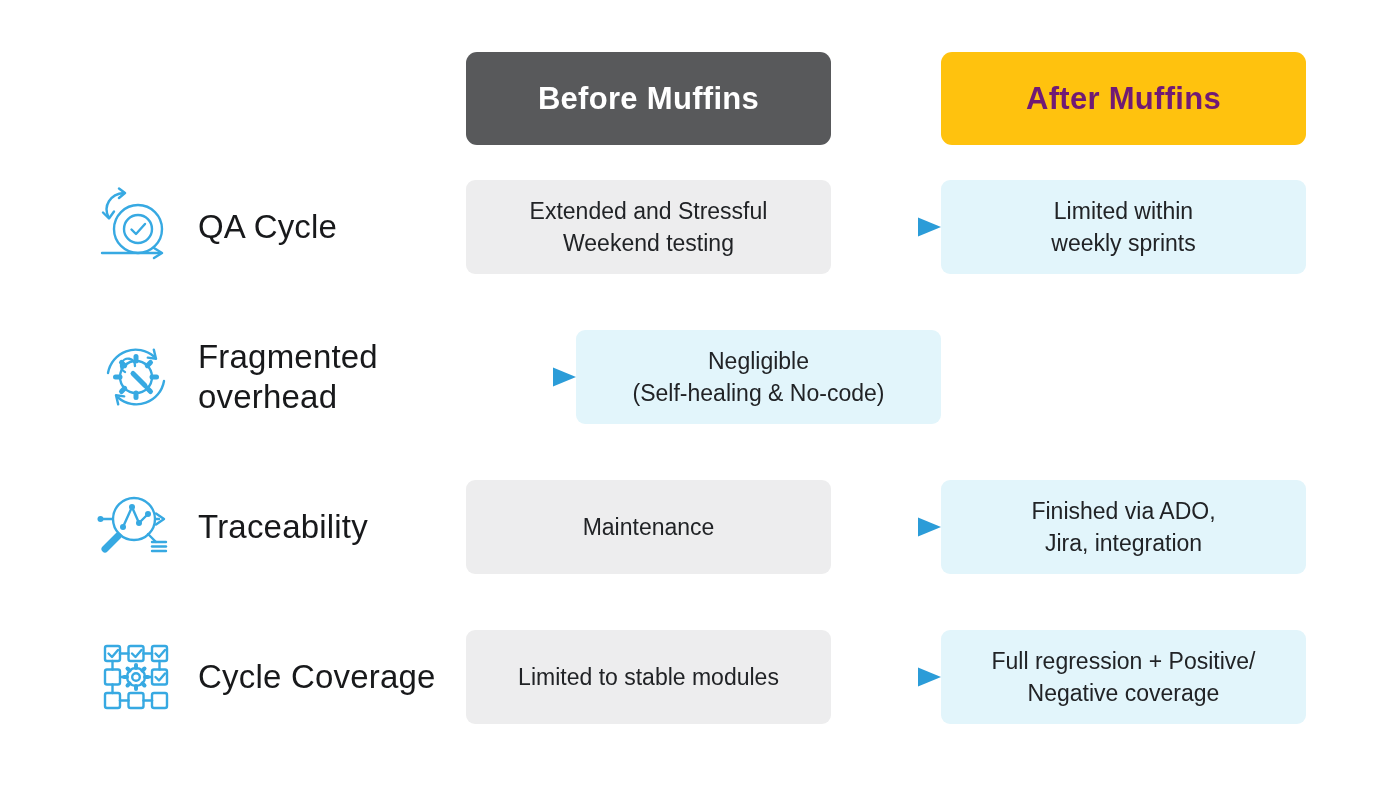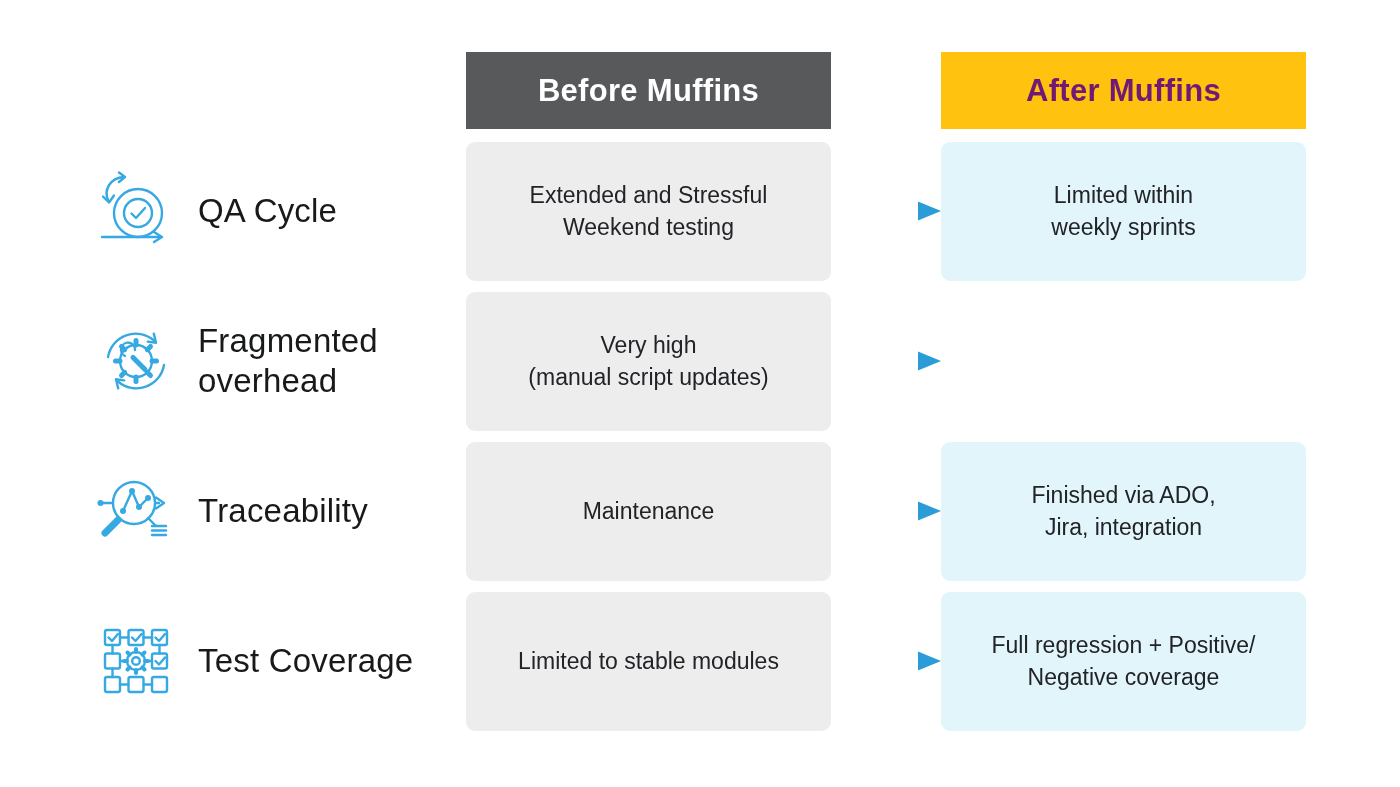--- a/index.html
+++ b/index.html
@@ -17,36 +17,36 @@
   html,body{margin:0;padding:0;}
   body{
     width:1400px;height:787px;background:#FFFFFF;overflow:hidden;
     font-family:"Liberation Sans","DejaVu Sans",sans-serif;
   }
   .canvas{position:relative;width:1400px;height:787px;padding:52px 0 0 96px;}
   .hrow{display:flex;margin-bottom:21px;}
   .label-spacer{width:370px;flex:0 0 370px;}
   .arrow-spacer{width:110px;flex:0 0 110px;}
   .pill{
-    width:365px;flex:0 0 365px;height:77px;border-radius:0;
+    width:365px;flex:0 0 365px;height:93px;border-radius:11px;
     display:flex;align-items:center;justify-content:center;
     font-size:31px;font-weight:600;letter-spacing:.3px;
   }
   .pill.before{background:var(--before-header-bg);color:#FFFFFF;}
   .pill.after{background:var(--after-header-bg);color:#701a75;}
   .drow{display:flex;align-items:center;height:122px;margin-bottom:28px;}
   .label-cell{width:370px;flex:0 0 370px;display:flex;align-items:center;}
   .icon-box{width:88px;flex:0 0 88px;display:flex;align-items:center;justify-content:flex-start;color:var(--icon-blue);}
   .icon-box svg{display:block;}
   .row-label{
     font-size:33px;font-weight:500;color:var(--label-color);
     line-height:1.22;letter-spacing:.2px;padding-left:6px;max-width:276px;margin-left:8px;
   }
   .cell{
-    width:365px;flex:0 0 365px;height:139px;border-radius:9px;
+    width:365px;flex:0 0 365px;height:94px;border-radius:9px;
     display:flex;align-items:center;justify-content:center;text-align:center;
     font-size:23px;color:var(--cell-text);line-height:1.4;white-space:pre-line;
     padding:8px 14px;
   }
   .cell.before{background:var(--before-cell-bg);}
   .cell.after{background:var(--after-cell-bg);}
   .arrow-box{width:110px;flex:0 0 110px;display:flex;align-items:center;justify-content:center;color:var(--arrow-blue);}
   .stop-gray{stop-color:var(--arrow-gray);}
   .stop-blue{stop-color:var(--arrow-blue);}
   .ic{stroke:currentColor;fill:none;stroke-width:2.4;stroke-linecap:round;stroke-linejoin:round;}
@@ -122,28 +122,28 @@
             <line x1="28.7" y1="28.7" x2="25.5" y2="25.5"></line>
             <line x1="40" y1="24" x2="40" y2="19.5"></line>
             <line x1="51.3" y1="28.7" x2="54.5" y2="25.5"></line>
           </g>
           <path d="M29 35 a7 7 0 1 1 10 -6"></path>
           <line class="thick" x1="37" y1="36.5" x2="49" y2="48.5"></line>
         </svg>
       </div>
       <div class="row-label">Fragmented overhead</div>
     </div>
-    <div class="cell before">Very high
-(manual script updates)</div>
-    <div class="arrow-box">
-      <svg width="110" height="24" viewBox="0 0 110 24">
-        <line x1="0" y1="12" x2="90" y2="12" stroke="url(#arrowGrad)" stroke-width="2.6"></line>
-        <polygon points="110,12 87,2.5 87,21.5" fill="currentColor"></polygon>
-      </svg>
-    </div>
+    <div class="arrow-box">
+      <svg width="110" height="24" viewBox="0 0 110 24">
+        <line x1="0" y1="12" x2="90" y2="12" stroke="url(#arrowGrad)" stroke-width="2.6"></line>
+        <polygon points="110,12 87,2.5 87,21.5" fill="currentColor"></polygon>
+      </svg>
+    </div>
+    <div class="cell after">Negligible
+(Self-healing &amp; No-code)</div>
   </div>
 
   <div class="drow">
     <div class="label-cell">
       <div class="icon-box">
         <svg class="ic" width="80" height="80" viewBox="0 0 80 80">
           <line x1="3" y1="32" x2="63" y2="32"></line>
           <circle class="fill" cx="4.5" cy="32" r="3"></circle>
           <path d="M60 26.5 L68 32 L60 37.5"></path>
           <circle class="lensfill" cx="38" cy="32" r="21"></circle>
@@ -204,21 +204,21 @@
             <line x1="46.4" y1="46.4" x2="48.5" y2="48.5"></line>
             <line x1="40" y1="49" x2="40" y2="52"></line>
             <line x1="33.6" y1="46.4" x2="31.5" y2="48.5"></line>
             <line x1="31" y1="40" x2="28" y2="40"></line>
             <line x1="33.6" y1="33.6" x2="31.5" y2="31.5"></line>
             <line x1="40" y1="31" x2="40" y2="28"></line>
             <line x1="46.4" y1="33.6" x2="48.5" y2="31.5"></line>
           </g>
         </svg>
       </div>
-      <div class="row-label">Test Coverage</div>
+      <div class="row-label">Cycle Coverage</div>
     </div>
     <div class="cell before">Limited to stable modules</div>
     <div class="arrow-box">
       <svg width="110" height="24" viewBox="0 0 110 24">
         <line x1="0" y1="12" x2="90" y2="12" stroke="url(#arrowGrad)" stroke-width="2.6"></line>
         <polygon points="110,12 87,2.5 87,21.5" fill="currentColor"></polygon>
       </svg>
     </div>
     <div class="cell after">Full regression + Positive/
 Negative coverage</div>

